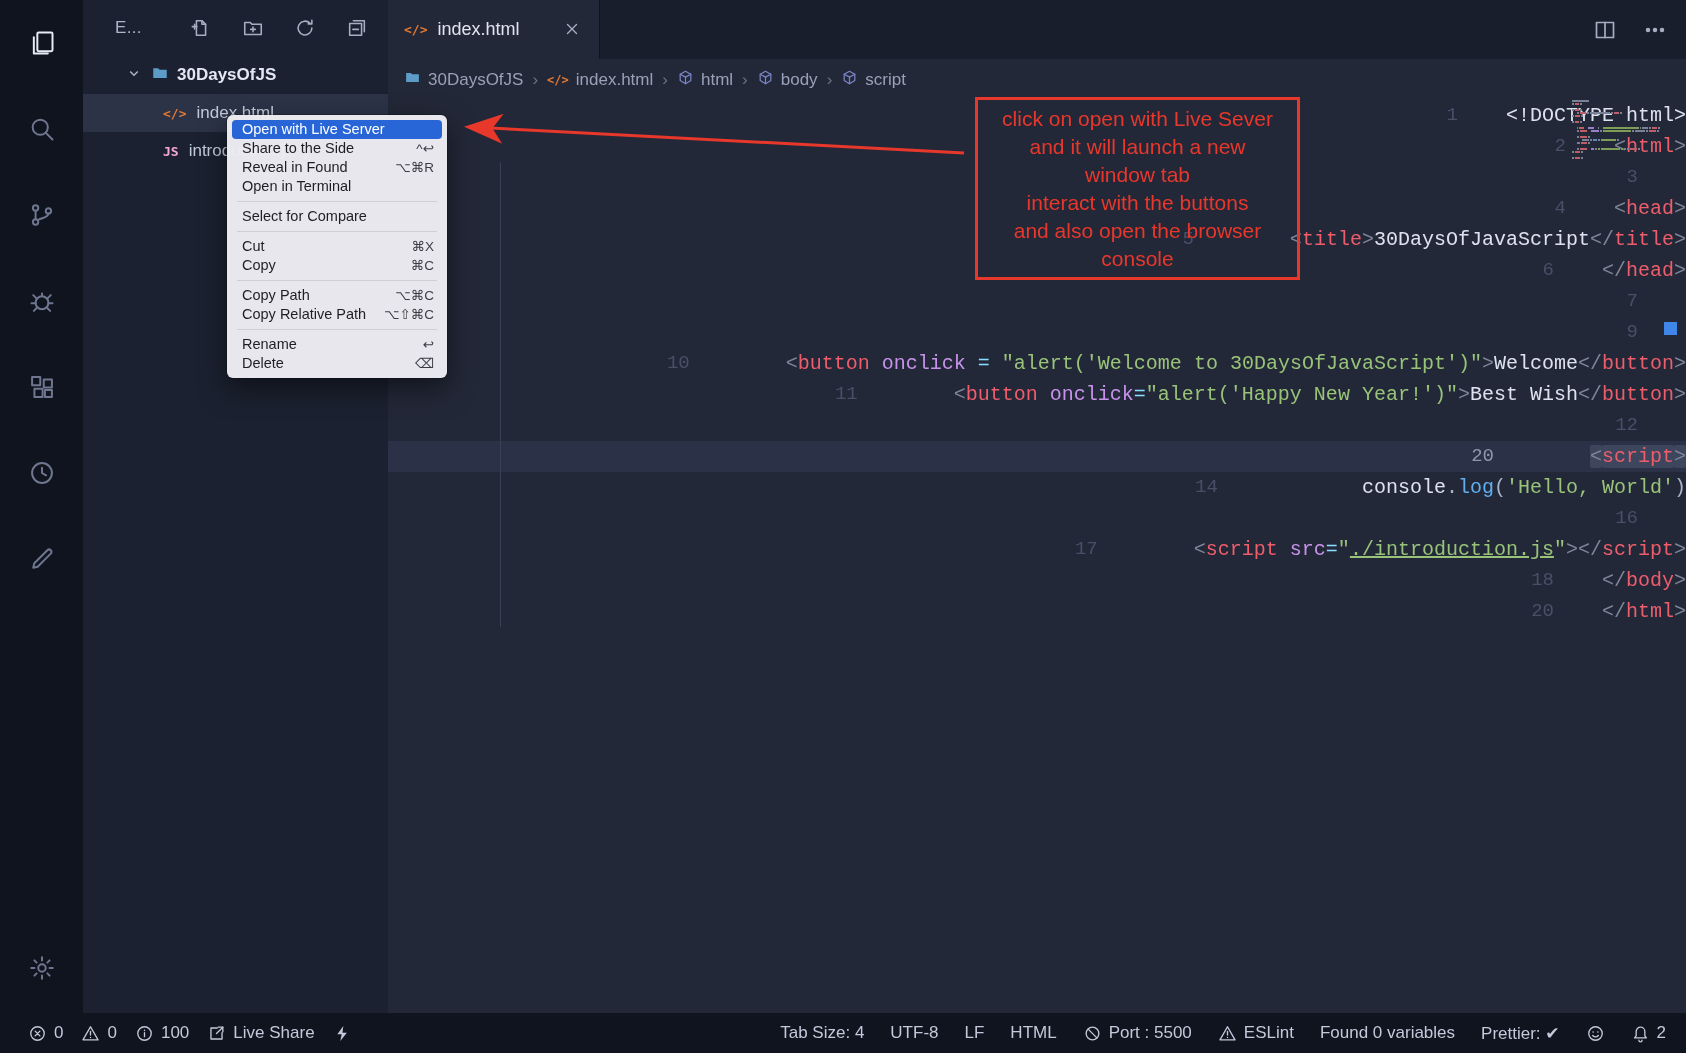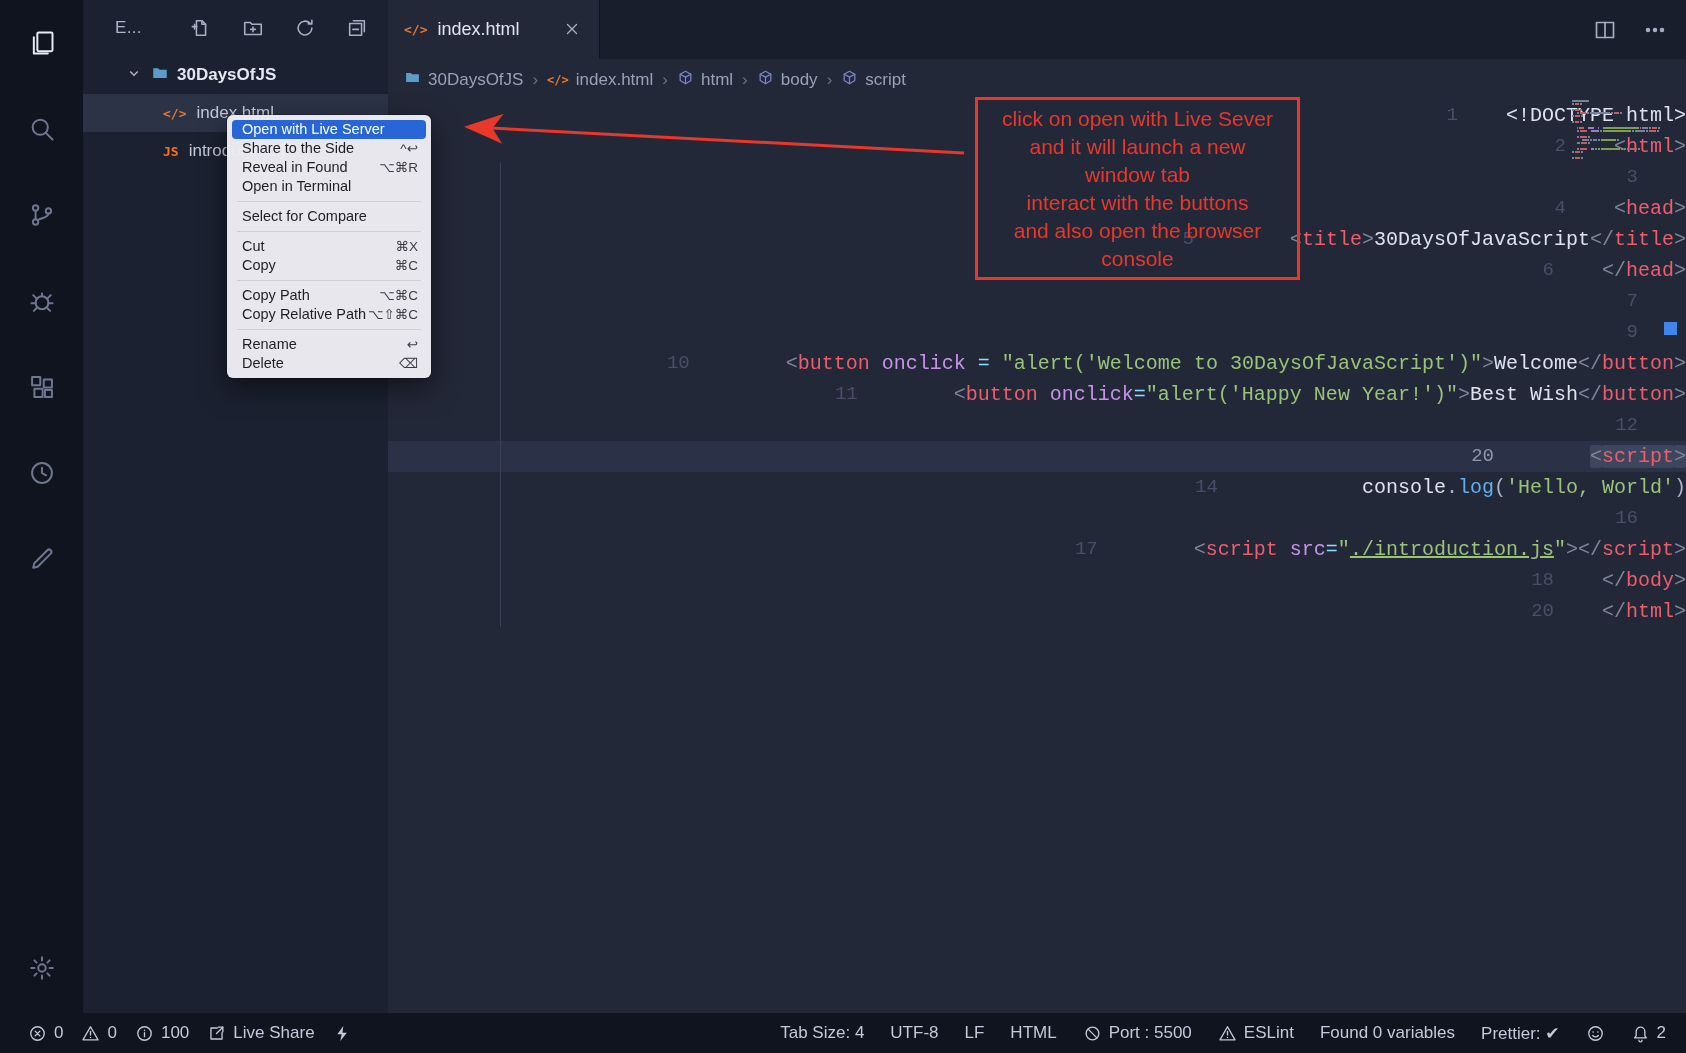--- a/index.html
+++ b/index.html
@@ -27,21 +27,21 @@
   .sb-actions svg { width:22px; height:22px; }
   .sb-folder { height:38px; display:flex; align-items:center; gap:8px; padding-left:42px;
                color:#dfe4f0; cursor:pointer; }
   .sb-folder svg { width:18px; height:18px; }
   .sb-folder-name { font-size:17px; font-weight:bold; color:#e3e8f4; }
   .file-row { height:38px; display:flex; align-items:center; gap:10px; padding-left:80px;
               color:#c3cad9; font-size:17px; cursor:pointer; }
   .file-row.sel { background:#2c3347; }
   .fi { font-family:"DejaVu Sans Mono", monospace; font-size:13px; font-weight:bold; }
   .fi-html { color:#e37933; }
-  .fi-js { color:#f97316; }
+  .fi-js { color:#f9a8d4; }
 
   
   .main { position:absolute; left:388px; top:0; width:1298px; height:1013px; background:#232838; }
   .tabbar { height:59px; background:#191e2c; display:flex; position:relative; }
   .tab { width:212px; background:#232838; display:flex; align-items:center; gap:10px;
          padding:0 16px; border-right:1px solid #10141f; cursor:pointer; }
   .tab-title { color:#e0e4f0; font-size:18px; }
   .tab-close { margin-left:auto; color:#aab1c4; width:20px; height:20px; cursor:pointer; }
   .tab-close svg { width:18px; height:18px; }
   .tabbar-actions { position:absolute; right:18px; top:0; height:59px; display:flex;
@@ -82,21 +82,21 @@
 
   
   .statusbar { position:absolute; left:0; top:1013px; width:1686px; height:40px; background:#10141f;
                display:flex; align-items:center; padding:0 20px 0 28px; color:#c2c9da; font-size:17px; }
   .sb-left { display:flex; align-items:center; gap:18px; }
   .sb-right { margin-left:auto; display:flex; align-items:center; gap:26px; }
   .st-item { display:flex; align-items:center; gap:7px; cursor:pointer; }
   .st-item svg { width:19px; height:19px; }
 
   
-  .ctx-menu { position:absolute; left:227px; top:115px; width:204px; background:rgba(236,236,241,.98);
+  .ctx-menu { position:absolute; left:227px; top:115px; width:220px; background:rgba(236,236,241,.98);
               border-radius:6px; padding:5px 0; box-shadow:0 10px 28px rgba(0,0,0,.5), 0 0 0 1px rgba(0,0,0,.18);
               font-size:14.5px; color:#1e1e23; z-index:40; }
   .menu-item { height:19px; line-height:19px; margin:0 5px; padding:0 8px 0 10px; border-radius:4px;
                display:flex; justify-content:space-between; align-items:center; cursor:pointer; }
   .menu-item.hl { background:#2866d8; color:#ffffff; }
   .mi-key { color:#3c3c44; font-size:13.5px; }
   .menu-item.hl .mi-key { color:#ffffff; }
   .menu-sep { height:1px; background:#cfcfd6; margin:5px 10px; }
 
   

